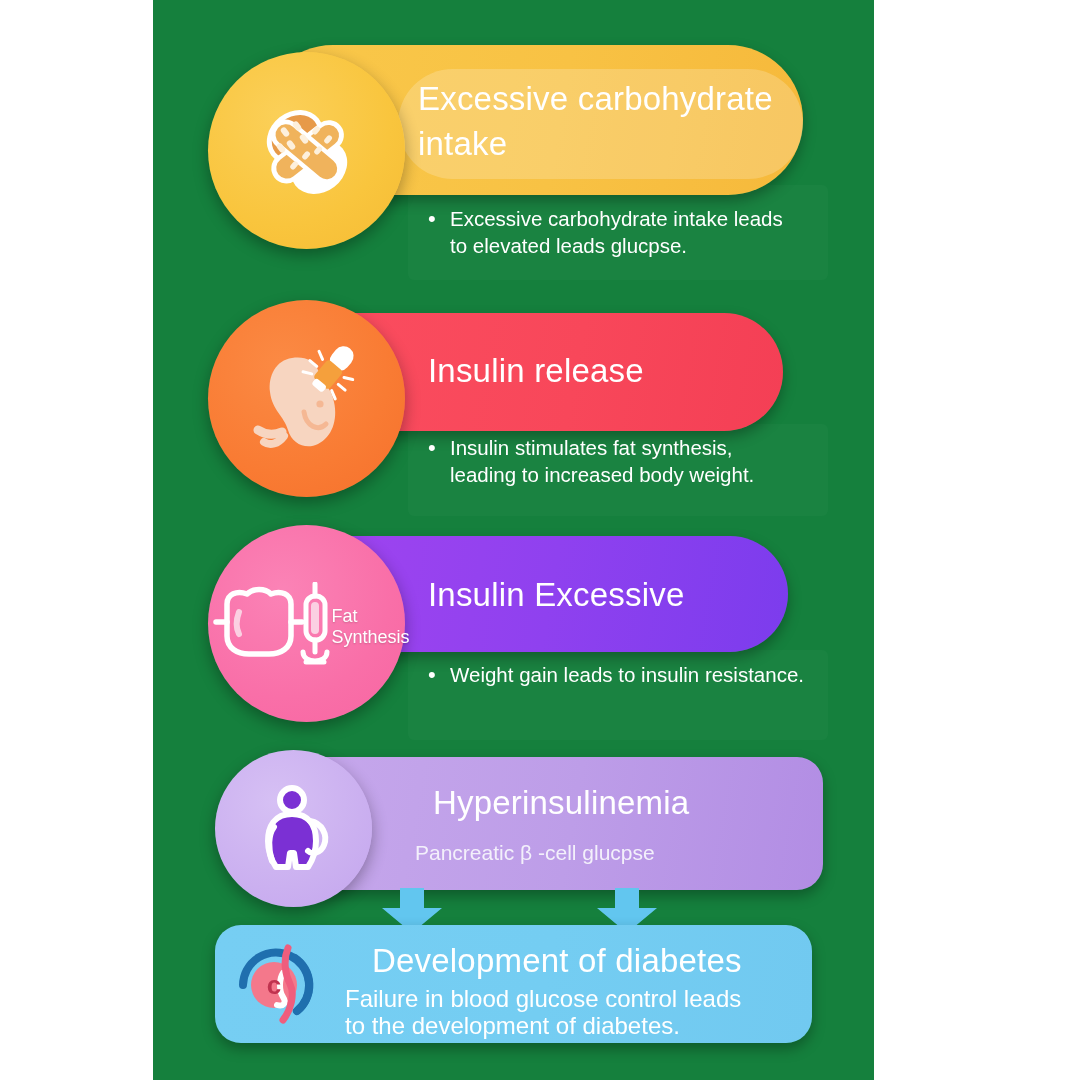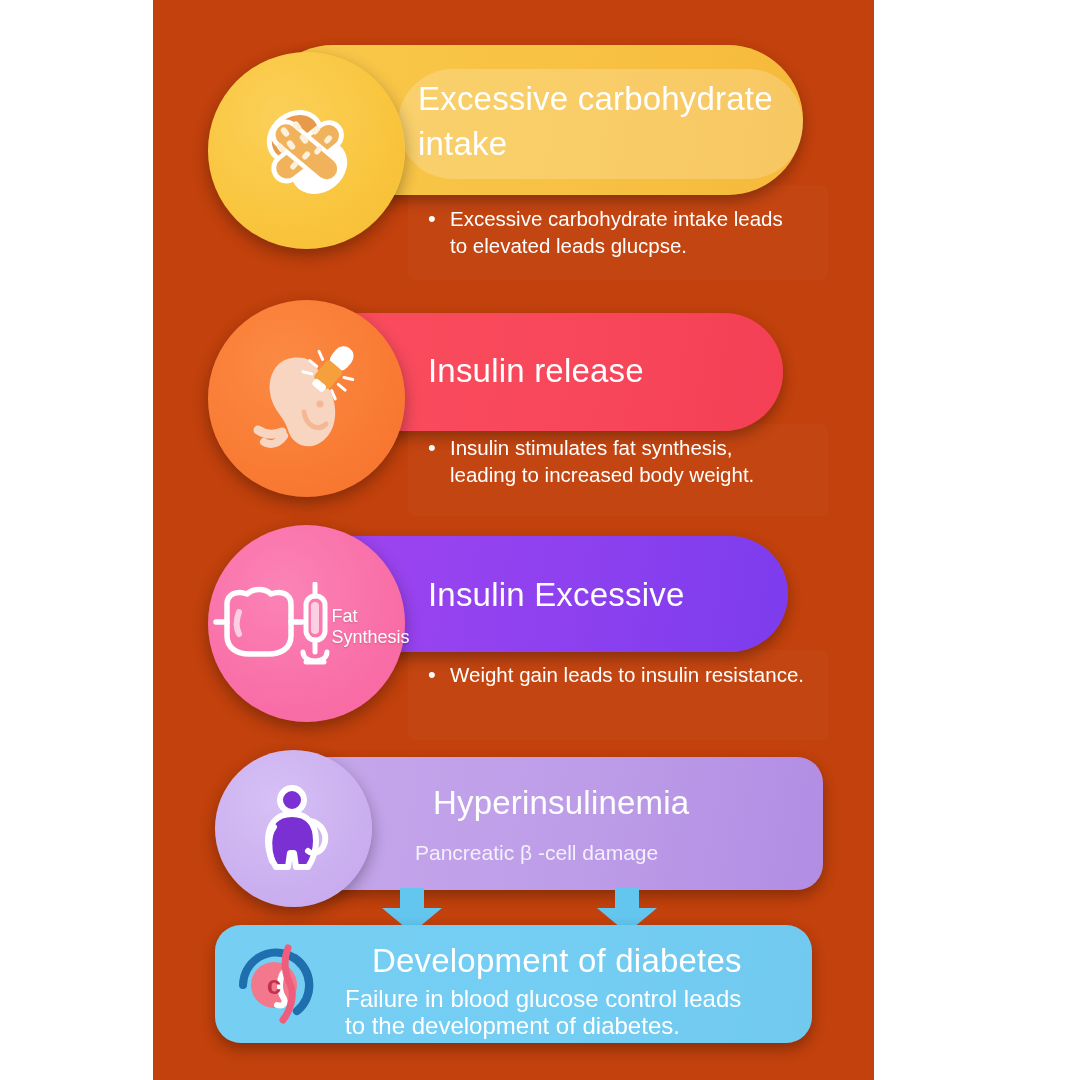--- a/index.html
+++ b/index.html
@@ -13,21 +13,21 @@
     font-family: "Liberation Sans", sans-serif;
     overflow: hidden;
   }
 
   #canvas {
     position: absolute;
     left: 153px;
     top: 0px;
     width: 721px;
     height: 1080px;
-    background: #c2410c;
+    background: #15803d;
     overflow: hidden;
   }
 
   
   .step {
     position: absolute;
   }
 
   .pill {
     position: absolute;
@@ -263,21 +263,21 @@
                      C64 78 68 70 68 58 C68 44 62 31 44 31 Z" fill="#7b30d4"></path>
             <path d="M26 44 C20 52 20 66 24 78"></path>
             <path d="M62 38 C74 40 80 52 76 62 C73 70 64 72 60 68"></path>
           </g>
         </svg>
       </span>
     </div>
 
     <div class="title" style="left:280px; top:780px; width:380px;">Hyperinsulinemia</div>
 
-    <div class="subtitle" style="left:262px; top:838px; width:400px;">Pancreatic β -cell damage</div>
+    <div class="subtitle" style="left:262px; top:838px; width:400px;">Pancreatic β -cell glucpse</div>
   </div>
 
   <div class="arrow" style="left:225px; top:888px;">
     <svg class="icon-svg" width="68" height="46" viewBox="0 0 68 46">
       <path d="M22 0 L46 0 L46 20 L64 20 L34 45 L4 20 L22 20 Z" fill="#62c6ef"></path>
     </svg>
   </div>
   <div class="arrow" style="left:440px; top:888px;">
     <svg class="icon-svg" width="68" height="46" viewBox="0 0 68 46">
       <path d="M22 0 L46 0 L46 20 L64 20 L34 45 L4 20 L22 20 Z" fill="#62c6ef"></path>

